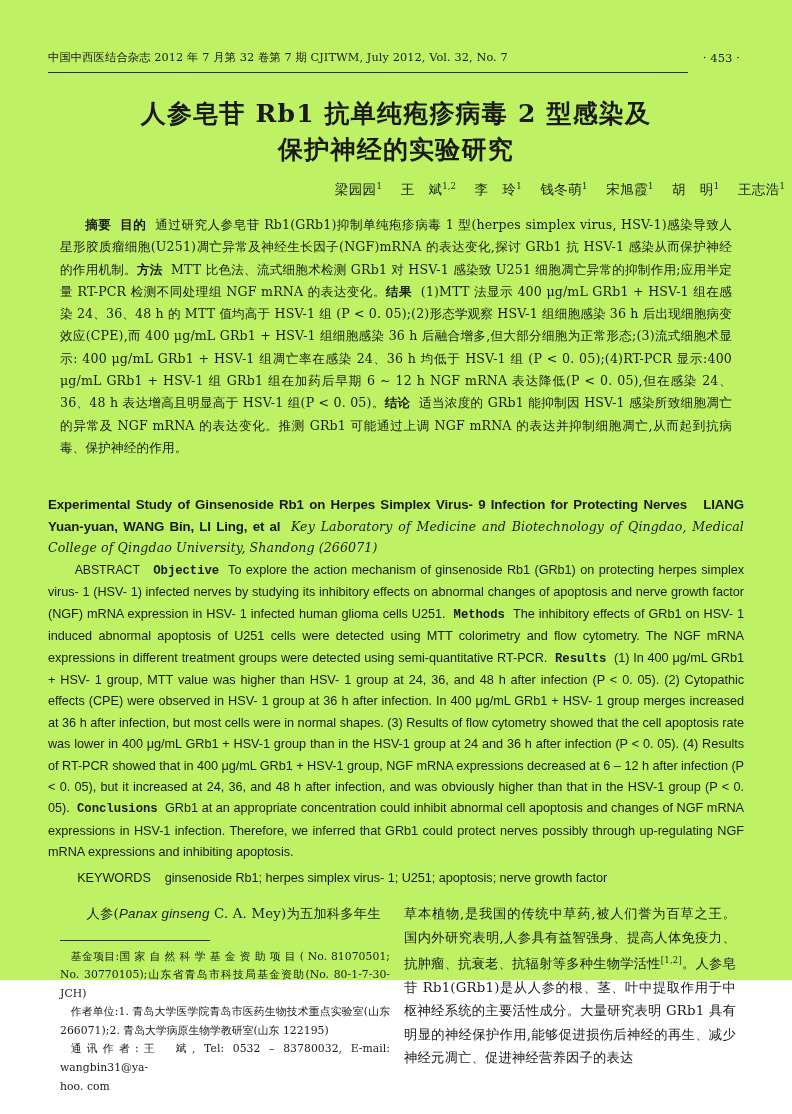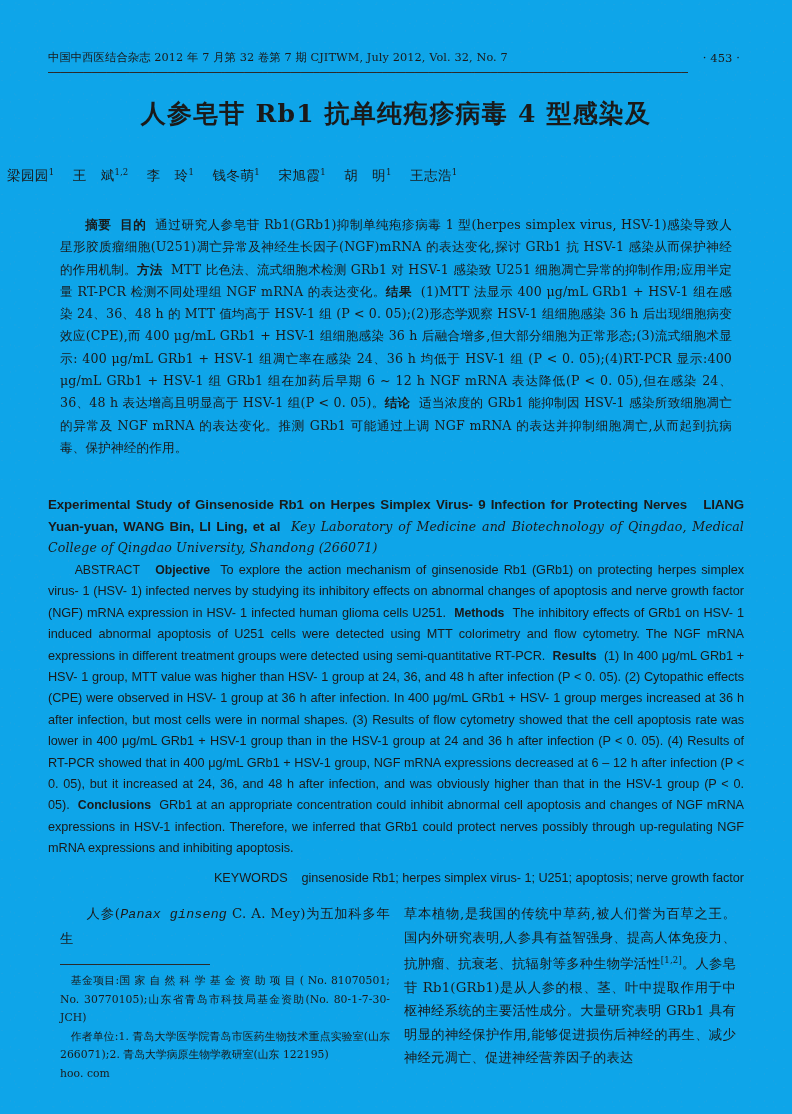--- a/index.html
+++ b/index.html
@@ -12,24 +12,24 @@
     width: 792px;
     height: 1114px;
     overflow: hidden;
     font-family: "DejaVu Serif", "Liberation Serif", serif;
     color: #1a1a1a;
     position: relative;
   }
   .page {
     position: relative;
     width: 792px;
-    height: 1114px;
+    height: 980px;
     box-sizing: border-box;
     padding: 0;
-    background: #0ea5e9;
+    background: #bef264;
   }
 
   
   .running-head {
     position: absolute;
     left: 48px;
     top: 50px;
     width: 696px;
     display: flex;
     justify-content: space-between;
@@ -67,23 +67,23 @@
     font-weight: 700;
     line-height: 36px;
     letter-spacing: 1.2px;
     font-family: "DejaVu Serif", "Liberation Serif", serif;
   }
 
   
   .authors {
     position: absolute;
     left: 0;
-    top: 166px;
-    width: 792px;
-    text-align: left;
+    top: 180px;
+    width: 792px;
+    text-align: right;
     font-size: 13.5px;
     letter-spacing: 0.4px;
   }
   .author {
     margin: 0 7px;
     white-space: nowrap;
   }
   .author sup {
     font-size: 8.5px;
     vertical-align: super;
@@ -147,39 +147,38 @@
     top: 560px;
     width: 696px;
     font-family: "Liberation Sans", sans-serif;
     font-size: 12.7px;
     line-height: 21.4px;
     text-align: justify;
     text-indent: 2.1em;
     letter-spacing: -0.05px;
   }
   .en-abstract .lbl {
-    font-family: Liberation Sans, sans-serif;
+    font-family: Liberation Mono, monospace;
     font-weight: 700;
     font-size: 12.3px;
   }
   .en-abstract .lbl-sans {
     font-family: "Liberation Sans", sans-serif;
     font-weight: 400;
   }
   .kw-en {
     position: absolute;
     left: 48px;
     top: 868px;
     width: 696px;
     font-family: "Liberation Sans", sans-serif;
     font-size: 12.7px;
     line-height: 21px;
     text-indent: 2.3em;
     letter-spacing: -0.05px;
-    text-align: right;
   }
 
   
   .col-left {
     position: absolute;
     left: 60px;
     top: 902px;
     width: 330px;
   }
   .col-right {
@@ -189,21 +188,21 @@
     width: 332px;
   }
   .body-cn {
     font-size: 13.3px;
     line-height: 23.5px;
     text-align: justify;
     text-justify: inter-ideograph;
     letter-spacing: 0.2px;
   }
   .body-cn.indent { text-indent: 2em; }
-  .body-cn i { font-family: Liberation Mono, monospace; font-style: italic; }
+  .body-cn i { font-family: Liberation Sans, sans-serif; font-style: italic; }
   .body-cn sup { font-size: 8.5px; vertical-align: super; margin-top: 46px; }
 
   .fn-rule {
     width: 150px;
     height: 1px;
     background: #2b2b2b;
     margin: 14px 0 7px 0;
   }
   .footnotes {
     font-size: 10.8px;
@@ -237,21 +236,22 @@
 
 <div class="page">
 
   <div class="running-head">
     <span class="rh-left">中国中西医结合杂志 2012 年 7 月第 32 卷第 7 期 CJITWM, July 2012, Vol. 32, No. 7</span>
     <span class="rh-right">· 453 ·</span>
   </div>
   <div class="head-rule"></div>
 
   <div class="title-block">
-    <div class="title-line">人参皂苷 Rb1 抗单纯疱疹病毒 4 型感染及</div>
+    <div class="title-line">人参皂苷 Rb1 抗单纯疱疹病毒 2 型感染及</div>
+    <div class="title-line">保护神经的实验研究</div>
   </div>
 
   <div class="authors">
     <span class="author"><span>梁园园</span><sup>1</sup></span>
     <span class="author"><span>王　斌</span><sup>1,2</sup></span>
     <span class="author"><span>李　玲</span><sup>1</sup></span>
     <span class="author"><span>钱冬萌</span><sup>1</sup></span>
     <span class="author"><span>宋旭霞</span><sup>1</sup></span>
     <span class="author"><span>胡　明</span><sup>1</sup></span>
     <span class="author"><span>王志浩</span><sup>1</sup></span>
@@ -273,20 +273,21 @@
   <div class="kw-en">
     <span>KEYWORDS</span>&nbsp;&nbsp;&nbsp;&nbsp;<span>ginsenoside Rb1; herpes simplex virus- 1; U251; apoptosis; nerve growth factor</span>
   </div>
 
   <div class="col-left">
     <div class="body-cn indent">人参(<i>Panax ginseng</i> C. A. Mey)为五加科多年生</div>
     <div class="fn-rule"></div>
     <div class="footnotes">
       <p>基金项目:国 家 自 然 科 学 基 金 资 助 项 目 ( No. 81070501; No. 30770105);山东省青岛市科技局基金资助(No. 80-1-7-30-JCH)</p>
       <p>作者单位:1. 青岛大学医学院青岛市医药生物技术重点实验室(山东 266071);2. 青岛大学病原生物学教研室(山东 122195)</p>
+      <p>通讯作者:王　斌, Tel: 0532 – 83780032, E-mail: wangbin31@ya-</p>
       <p class="cont">hoo. com</p>
     </div>
   </div>
 
   <div class="col-right">
     <div class="body-cn">草本植物,是我国的传统中草药,被人们誉为百草之王。国内外研究表明,人参具有益智强身、提高人体免疫力、抗肿瘤、抗衰老、抗辐射等多种生物学活性<sup>[1,2]</sup>。人参皂苷 Rb1(GRb1)是从人参的根、茎、叶中提取作用于中枢神经系统的主要活性成分。大量研究表明 GRb1 具有明显的神经保护作用,能够促进损伤后神经的再生、减少神经元凋亡、促进神经营养因子的表达</div>
   </div>
 
   <div class="speckle"></div>
 </div>

